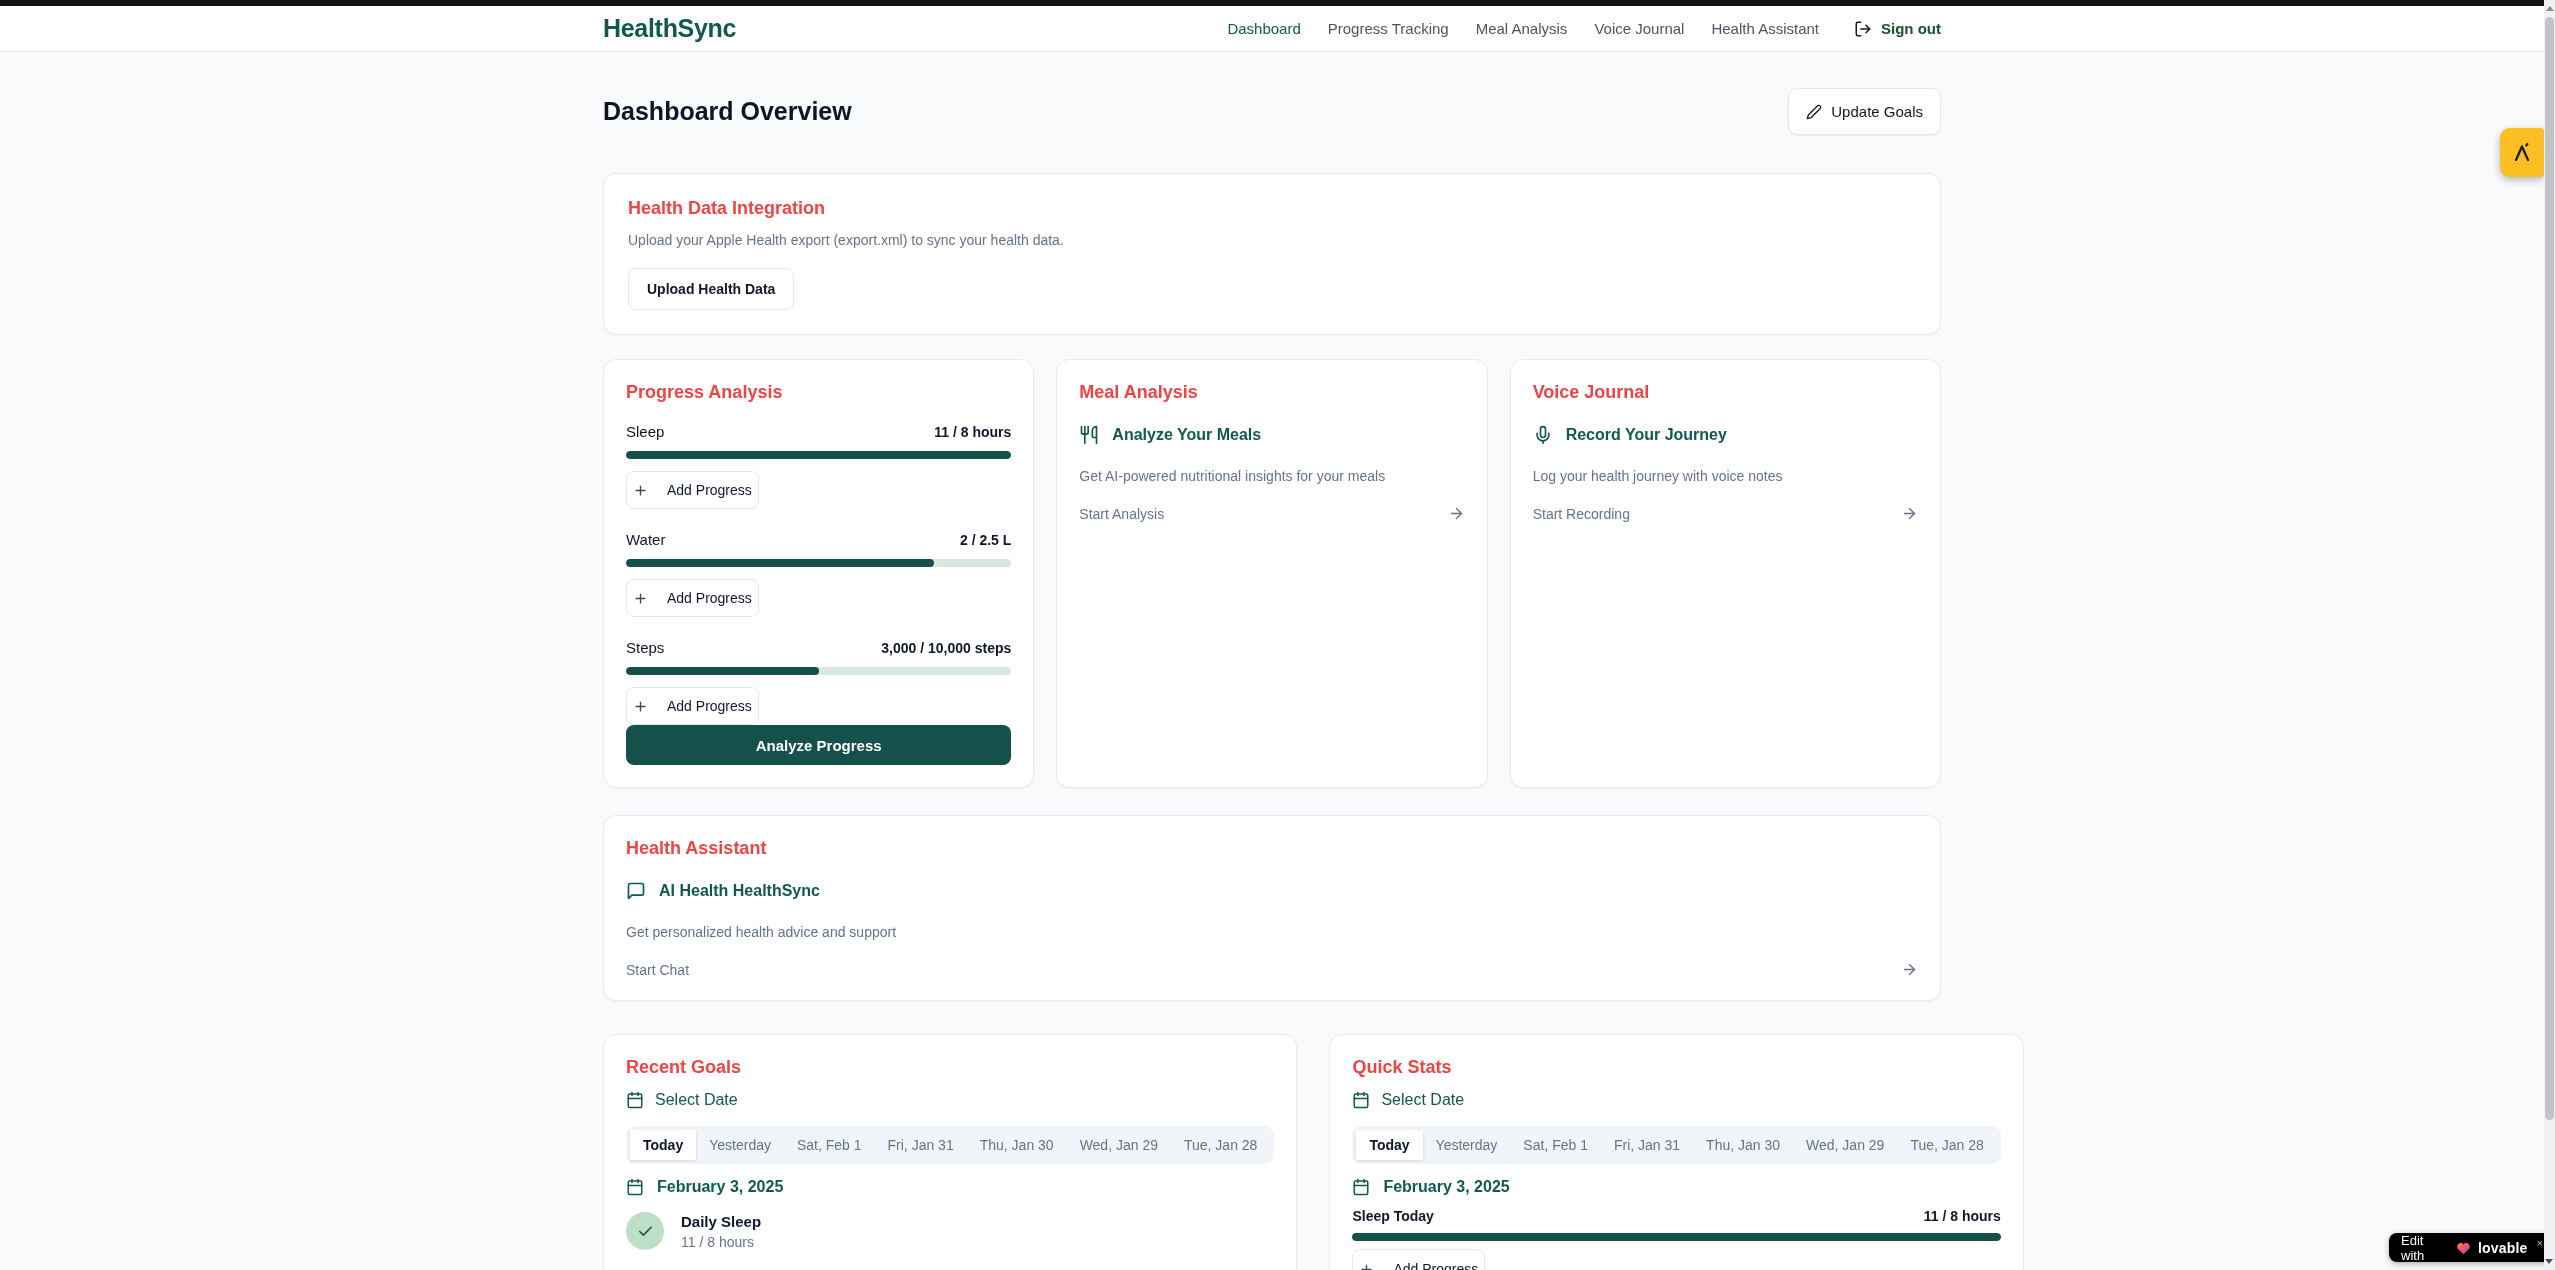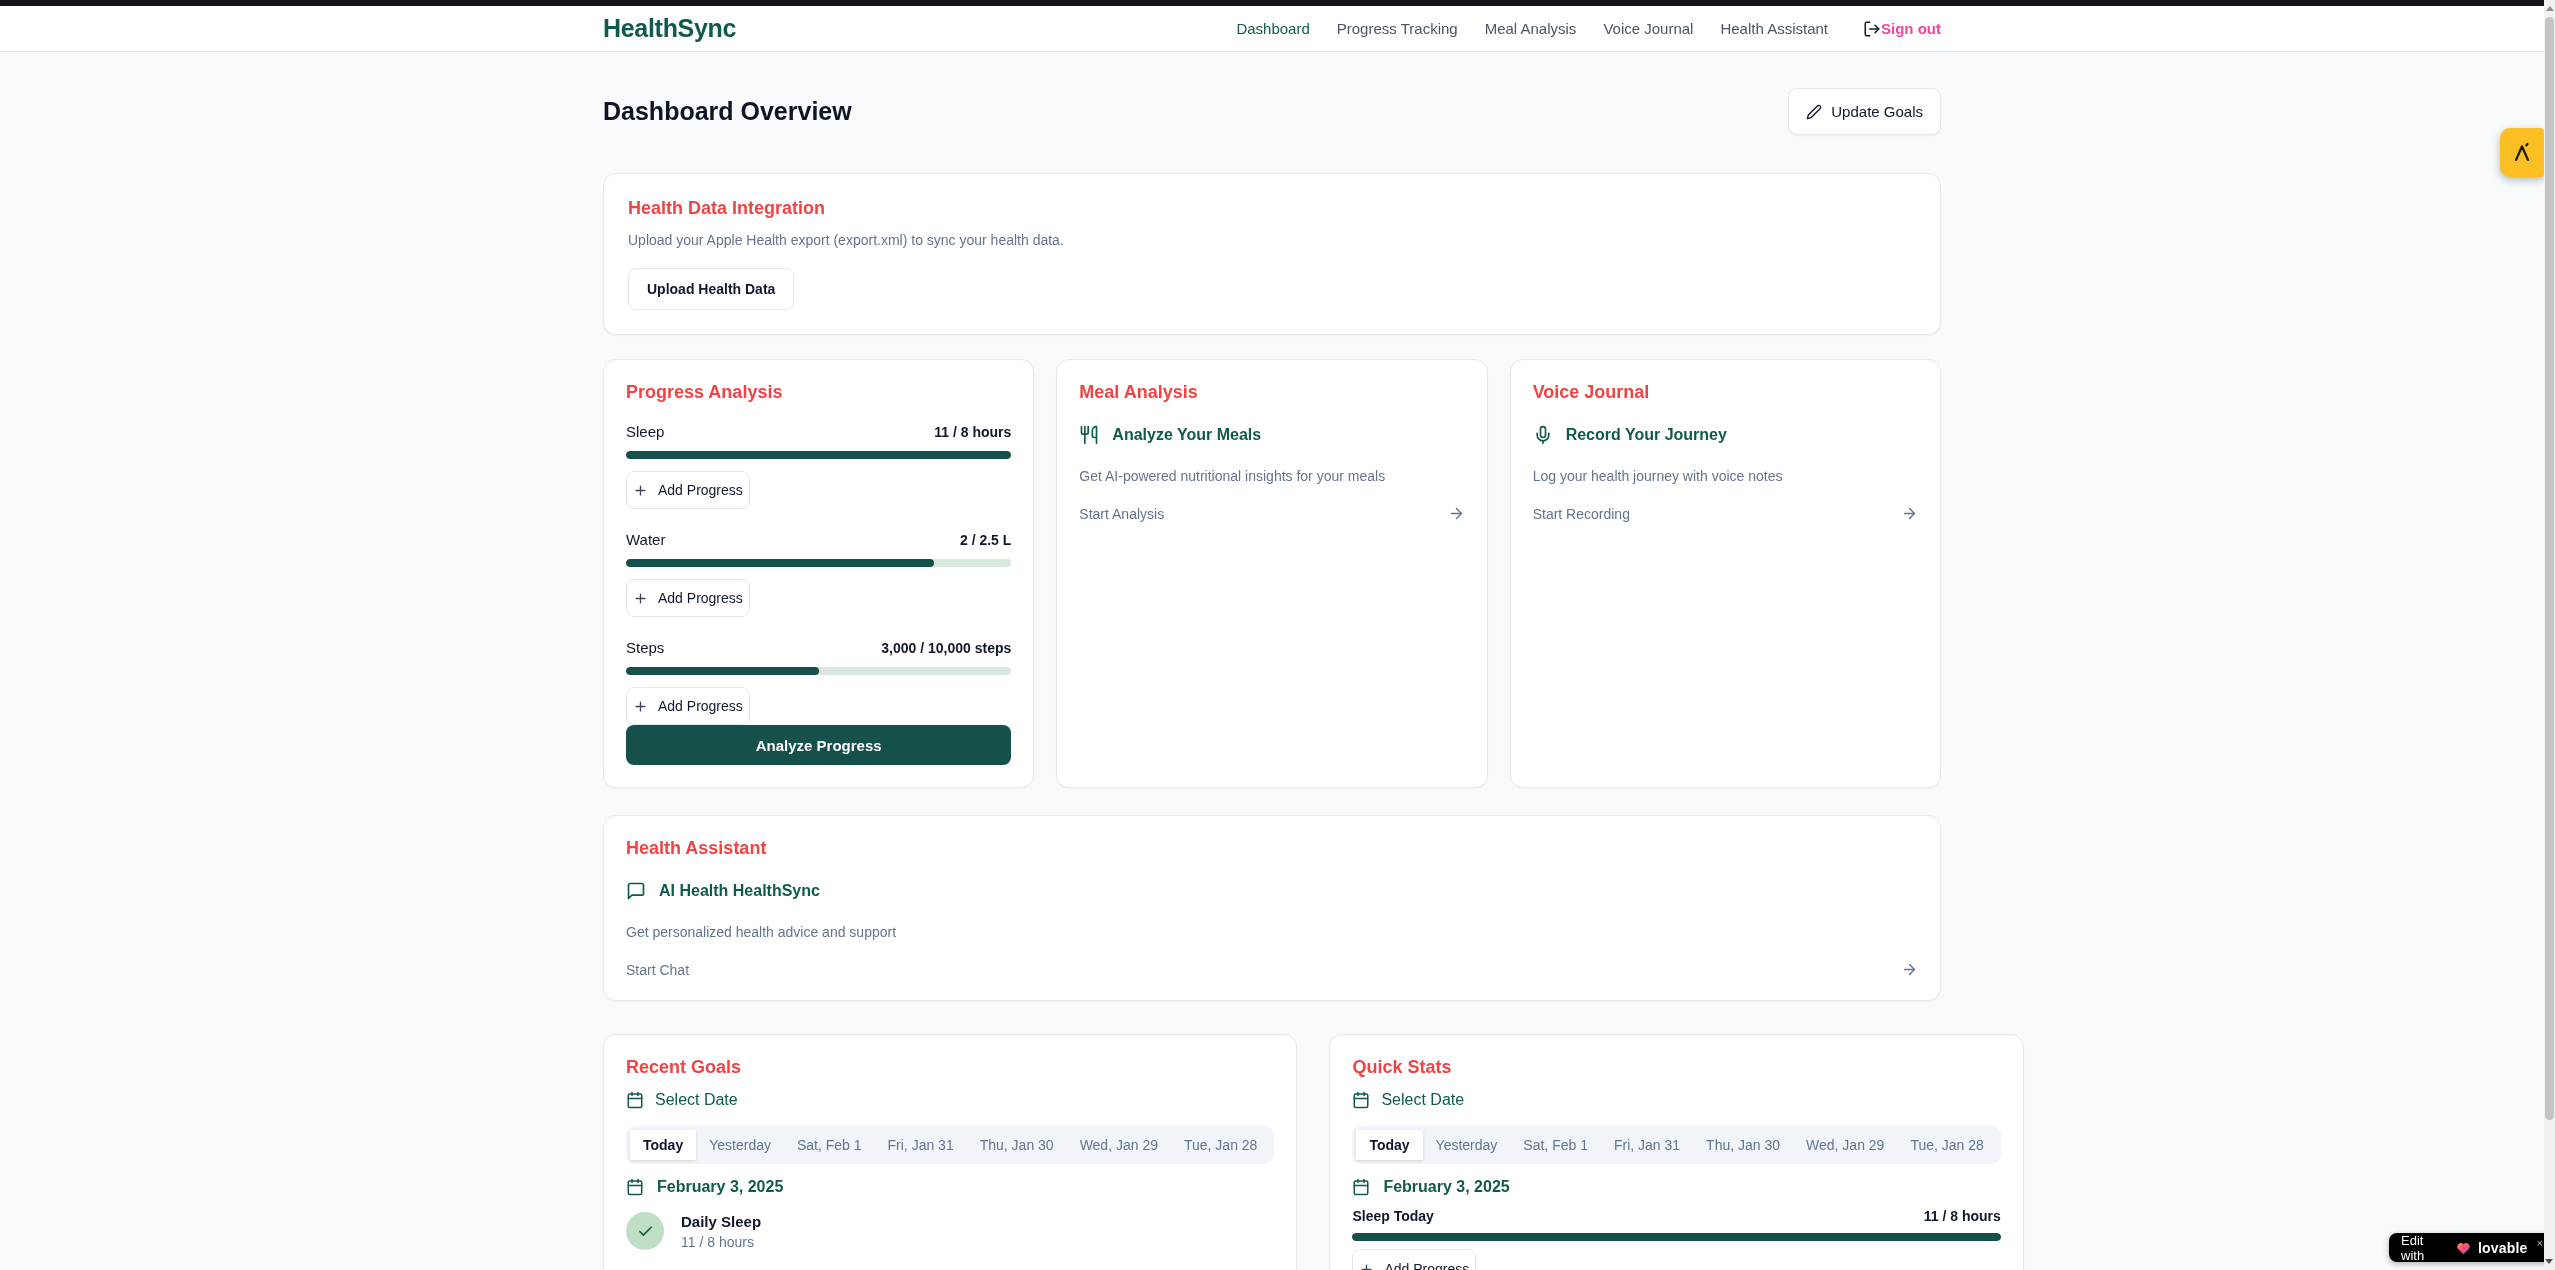--- a/index.html
+++ b/index.html
@@ -18,21 +18,21 @@
   .page{width:2544px;}
   .container{width:1338px;margin:0 auto;}
 
   
   header{background:#fff;border-bottom:1px solid #e7eaf0;height:46px;}
   header .container{display:flex;align-items:center;justify-content:space-between;height:100%;}
   .brand{font-size:25px;font-weight:700;color:var(--accent);letter-spacing:-.3px;cursor:pointer;}
   .nav{display:flex;align-items:center;gap:27px;}
   .nav-link{font-size:15px;font-weight:500;color:#4b5563;cursor:pointer;}
   .nav-link.active{color:var(--accent);}
-  .signout{display:flex;align-items:center;gap:0;font-size:15px;font-weight:700;color:#ec4899;margin-left:8px;cursor:pointer;}
+  .signout{display:flex;align-items:center;gap:9px;font-size:15px;font-weight:700;color:#14532d;margin-left:8px;cursor:pointer;}
 
   
   .page-head{display:flex;align-items:center;justify-content:space-between;padding-top:36px;}
   h1{margin:0;font-size:25px;font-weight:700;color:#0e1524;}
   .btn-light{display:inline-flex;align-items:center;gap:9px;background:#fff;border:1px solid #e2e8f0;
     border-radius:9px;padding:14px 17px;font-size:15px;font-weight:500;color:#10182b;
     box-shadow:0 1px 2px rgba(16,24,40,.06);cursor:pointer;}
 
   
   .card{background:#fff;border:1px solid #e6eaf0;border-radius:13px;box-shadow:0 1px 2px rgba(16,24,40,.04);}
@@ -46,21 +46,21 @@
 
   .grid3{display:grid;grid-template-columns:repeat(3,1fr);gap:22px;margin-top:24px;height:428px;}
   .grid3 .card{padding:22px;display:flex;flex-direction:column;}
   .metric{margin-top:20px;}
   .metric + .metric{margin-top:22px;}
   .metric-head{display:flex;align-items:center;justify-content:space-between;}
   .metric-label{font-size:15px;font-weight:500;}
   .metric-value{font-size:14px;font-weight:700;}
   .bar{height:8px;border-radius:99px;background:var(--track);margin-top:11px;overflow:hidden;}
   .bar-fill{height:100%;background:var(--dark);border-radius:99px;}
-  .btn-add{margin-top:12px;height:38px;display:flex;align-items:center;justify-content:center;gap:10px;
+  .btn-add{margin-top:12px;height:38px;display:flex;align-items:center;justify-content:center;gap:19px;
     border:1px solid #e2e8f0;border-radius:8px;background:#fff;font-size:14px;font-weight:500;color:#10182b;cursor:pointer;}
   .btn-primary{margin-top:auto;height:40px;display:flex;align-items:center;justify-content:center;
     background:var(--dark);color:#fff;border:none;border-radius:8px;font-size:15px;font-weight:600;cursor:pointer;}
 
   .feature-link{margin-top:22px;display:flex;align-items:center;gap:13px;color:var(--accent);
     font-size:16px;font-weight:600;cursor:pointer;}
   .feature-desc{margin-top:23px;}
   .feature-action{margin-top:21px;display:flex;align-items:center;justify-content:space-between;
     color:#64748b;font-size:14px;cursor:pointer;}
 

